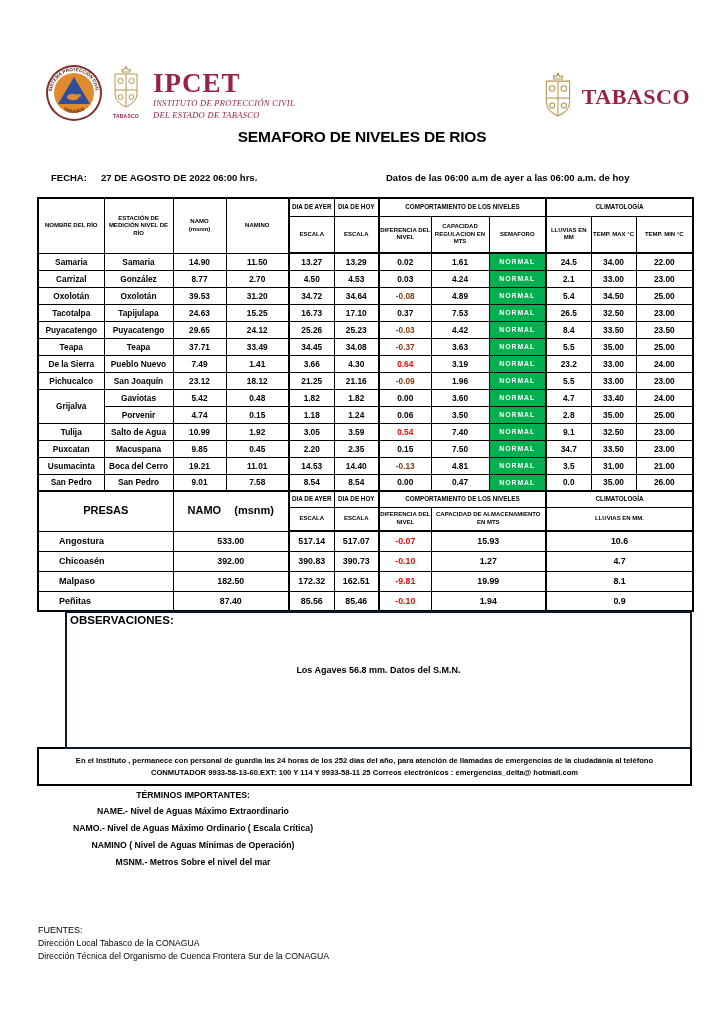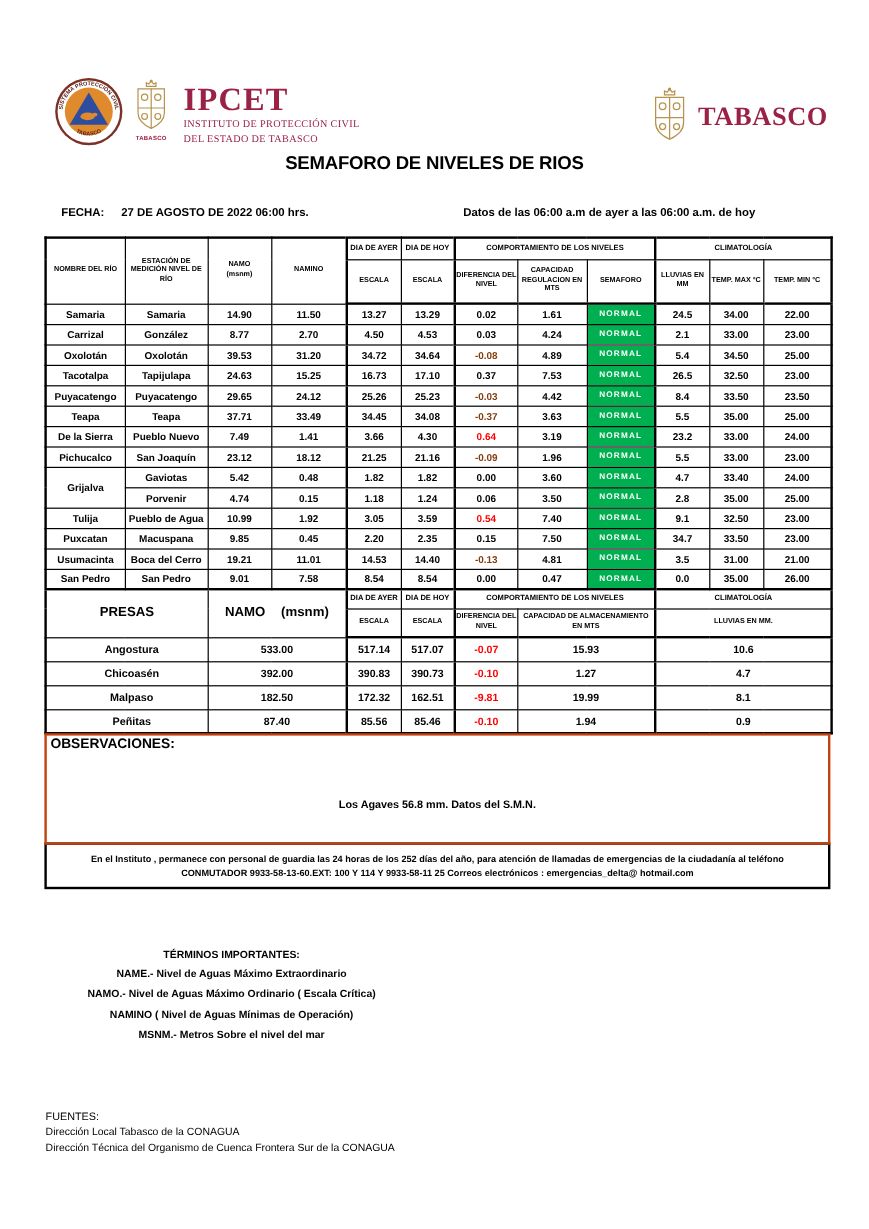--- a/index.html
+++ b/index.html
@@ -13,21 +13,21 @@
        font-family:"Liberation Sans", sans-serif;position:relative;overflow:hidden;}
   .page{position:absolute;inset:0;}
 
   
   .hdr-left{position:absolute;left:45px;top:64px;display:flex;align-items:flex-start;gap:6px;}
   .seal{width:58px;height:58px;}
   .crest-wrap{display:flex;flex-direction:column;align-items:center;margin-top:2px;}
   .crest-caption{font-size:5px;font-weight:bold;color:var(--brand-maroon);margin-top:1px;letter-spacing:.2px;}
   .org-text{margin-left:4px;margin-top:6px;color:var(--brand-maroon);font-family:"Liberation Serif", serif;}
   .org-acronym{font-size:27px;font-weight:bold;letter-spacing:1px;line-height:1;}
-  .org-line{font-size:8.5px;letter-spacing:.3px;line-height:1.25;margin-top:1px;}
+  .org-line{font-size:8.5px;letter-spacing:.3px;line-height:1.25;margin-top:1px;font-style:italic;}
   .hdr-right{position:absolute;right:34px;top:72px;display:flex;align-items:center;gap:6px;}
   .state-name{font-family:"Liberation Serif", serif;font-weight:bold;font-size:22px;color:var(--brand-maroon);letter-spacing:.5px;}
 
   .doc-title{position:absolute;left:0;right:0;top:128px;text-align:center;
              font-size:15.5px;font-weight:bold;letter-spacing:-.2px;}
 
   .date-row{position:absolute;left:38px;right:34px;top:172px;font-size:9.5px;font-weight:bold;}
   .date-label{position:absolute;left:13px;}
   .date-value{position:absolute;left:63px;}
   .date-note{position:absolute;left:348px;}
@@ -38,31 +38,31 @@
   td,th{border:1px solid #000;padding:0;text-align:center;vertical-align:middle;
         font-weight:bold;overflow:hidden;}
   th{font-size:6px;line-height:1.25;}
   .grp{font-size:6.3px;}
   td{font-size:8.3px;}
   .r-hdr1{height:18px;}.r-hdr2{height:37px;}.r-row{height:17px;}
   .p-hdr1{height:16px;}.p-hdr2{height:24px;}.p-row{height:20px;}
   .sep{border-left-width:2px;}
   .hdr-bot{border-bottom-width:2px;}
   .sec-top{border-top-width:2px;text-align:center;}
-  .name-left{text-align:center;padding-left:8px;font-size:9px;}
+  .name-left{text-align:left;padding-left:20px;font-size:9px;}
   .semaforo-cell{background:var(--semaforo-green);color:#fff;font-size:6.8px;letter-spacing:1px;}
   .diff-black{color:#000;}
   .diff-brown{color:var(--diff-negative-brown);}
   .diff-red{color:var(--diff-alert-red);}
   .presas-lbl{font-size:11px;}
   .namo-split{display:flex;justify-content:space-between;padding:0 14px;font-size:11px;font-weight:bold;align-items:center;height:100%;}
   .p-val{font-size:8.8px;}
 
   
-  .obs-box{border:2px solid #c2410c;border-top-width:2px;height:93px;position:relative;margin-top:-1px;}
+  .obs-box{border:2px solid #0f172a;border-top-width:2px;height:138px;position:relative;margin-top:-1px;margin-left:28px;}
   .obs-label{position:absolute;left:3px;top:1px;font-size:11.5px;font-weight:bold;}
   .obs-text{position:absolute;left:0;right:0;top:52px;text-align:center;font-size:9px;font-weight:bold;}
   .notice-box{border:2px solid #000;margin-top:-2px;padding:6px 14px 5px;text-align:center;
               font-size:7.6px;font-weight:bold;line-height:1.55;}
 
   
   .terms{position:absolute;left:38px;top:790px;width:310px;text-align:center;font-weight:bold;}
   .terms-title{font-size:8.7px;margin-bottom:6px;}
   .terms-item{font-size:8.7px;margin-bottom:7px;text-align:center;}
   .fuentes{position:absolute;left:38px;top:925px;font-weight:normal;}
@@ -315,21 +315,21 @@
             <td>1.24</td>
             <td class="sep diff-black">0.06</td>
             <td>3.50</td>
             <td class="semaforo-cell">NORMAL</td>
             <td class="sep">2.8</td>
             <td>35.00</td>
             <td>25.00</td>
           </tr>
           <tr class="r-row">
             <td rowspan="1">Tulija</td>
-            <td>Pueblo de Agua</td>
+            <td>Salto de Agua</td>
             <td>10.99</td>
             <td>1.92</td>
             <td class="sep">3.05</td>
             <td>3.59</td>
             <td class="sep diff-red">0.54</td>
             <td>7.40</td>
             <td class="semaforo-cell">NORMAL</td>
             <td class="sep">9.1</td>
             <td>32.50</td>
             <td>23.00</td>

